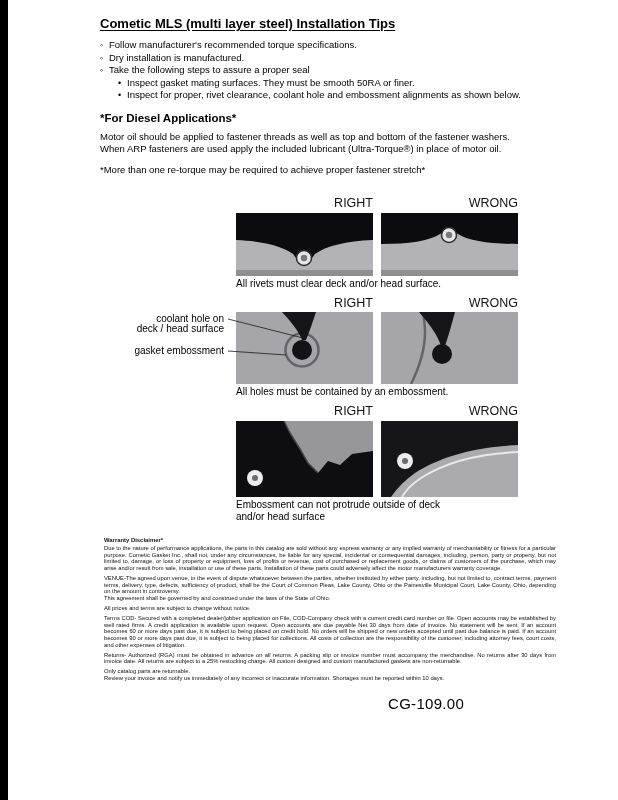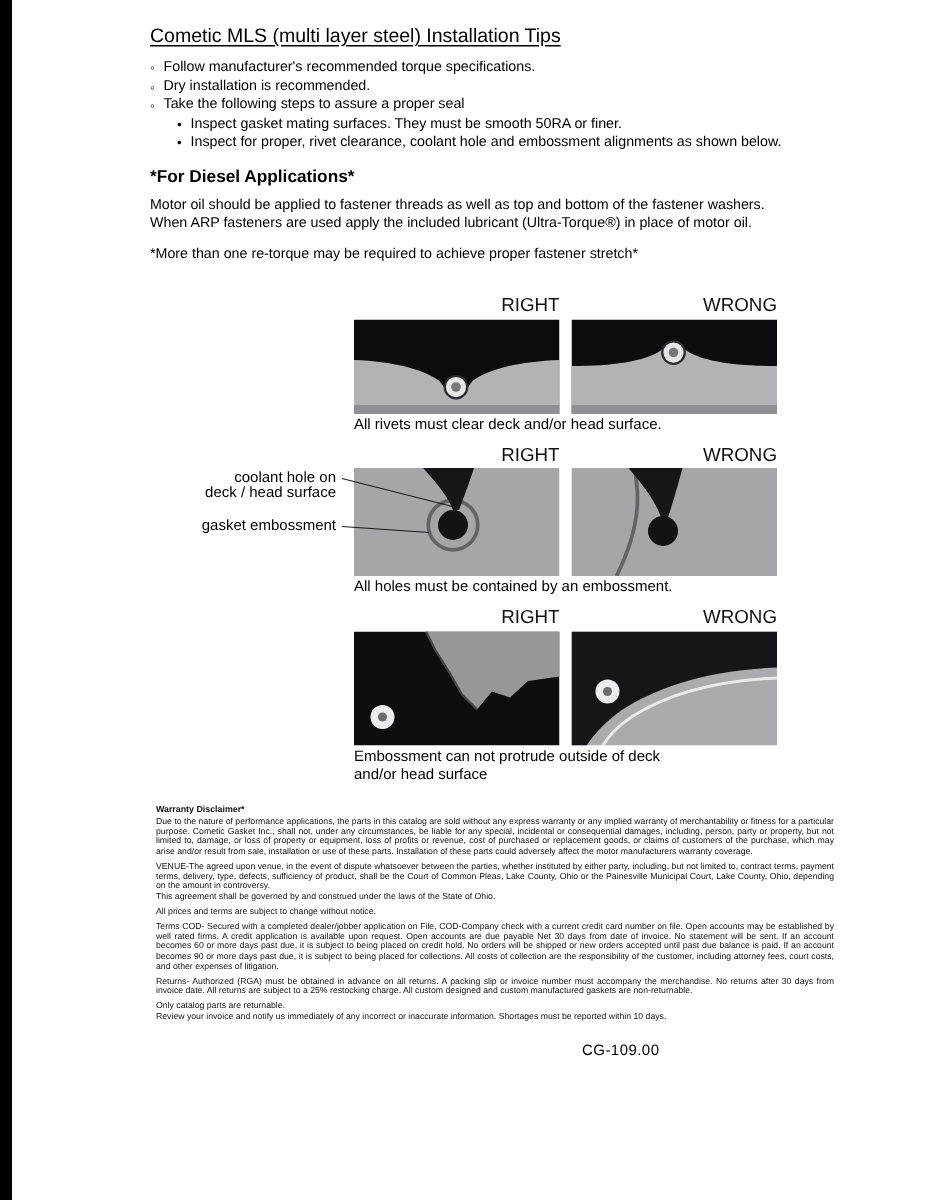--- a/index.html
+++ b/index.html
@@ -2,21 +2,21 @@
 <html><head>
 <meta charset="utf-8">
 <style>
   * { margin:0; padding:0; box-sizing:border-box; }
   html,body { width:618px; height:800px; }
   body { font-family:"Liberation Sans", sans-serif; background:#fff; color:#000; }
   .page { position:relative; width:618px; height:800px; background:#fff; overflow:hidden; }
   .edge-bar { position:absolute; left:0; top:0; width:8px; height:100%; background:#000; }
   .content { position:absolute; left:100px; top:16px; width:462px; }
 
-  .title { font-size:13px; font-weight:normal; text-decoration:underline; text-underline-offset:2px; margin-bottom:8px; }
+  .title { font-size:13px; font-weight:bold; text-decoration:underline; text-underline-offset:2px; margin-bottom:8px; }
 
   .blist { margin-bottom:10px; }
   .brow { display:flex; font-size:9.5px; line-height:12.6px; }
   .bmark { width:9px; flex:none; font-size:9px; }
   .sub { margin-left:18px; }
 
   .dheading { font-size:11.5px; font-weight:bold; margin-bottom:7px; }
   .para { font-size:9.5px; line-height:12.4px; white-space:pre-line; margin-bottom:8px; }
   .para.note { margin-bottom:20px; }
 
@@ -31,40 +31,40 @@
   .ann { position:absolute; left:-136px; width:124px; text-align:right;
          font-size:10px; line-height:10.5px; white-space:pre-line; }
   .ann1 { top:18px; }
   .ann2 { top:50px; }
   .ann-lines { position:absolute; left:-130px; top:16px; width:212px; height:72px; pointer-events:none; }
 
   .legal { margin-top:14px; margin-left:4px; width:452px; font-size:5.8px; line-height:6.6px; text-align:justify; color:#111; }
   .legal-head { font-weight:bold; font-size:5.9px; margin-bottom:2px; }
   .legal p { margin-bottom:3.5px; white-space:pre-line; }
 
-  .footer-code { margin-top:14px; margin-left:288px; font-size:10px; letter-spacing:0.3px; }
+  .footer-code { margin-top:14px; margin-left:288px; font-size:15px; letter-spacing:0.3px; }
 </style>
 </head>
 <body>
 
 <div class="page">
   <div class="edge-bar"></div>
 
   <div class="content">
 
     <div class="title">Cometic MLS (multi layer steel) Installation Tips</div>
 
     <div class="blist">
       <div class="brow">
         <span class="bmark">◦</span>
         <span>Follow manufacturer's recommended torque specifications.</span>
       </div>
       <div class="brow">
         <span class="bmark">◦</span>
-        <span>Dry installation is recommended.</span>
+        <span>Dry installation is manufactured.</span>
       </div>
       <div class="brow">
         <span class="bmark">◦</span>
         <span>Take the following steps to assure a proper seal</span>
       </div>
       <div class="sub">
         <div class="brow">
           <span class="bmark">•</span>
           <span>Inspect gasket mating surfaces.  They must be smooth 50RA or finer.</span>
         </div>

